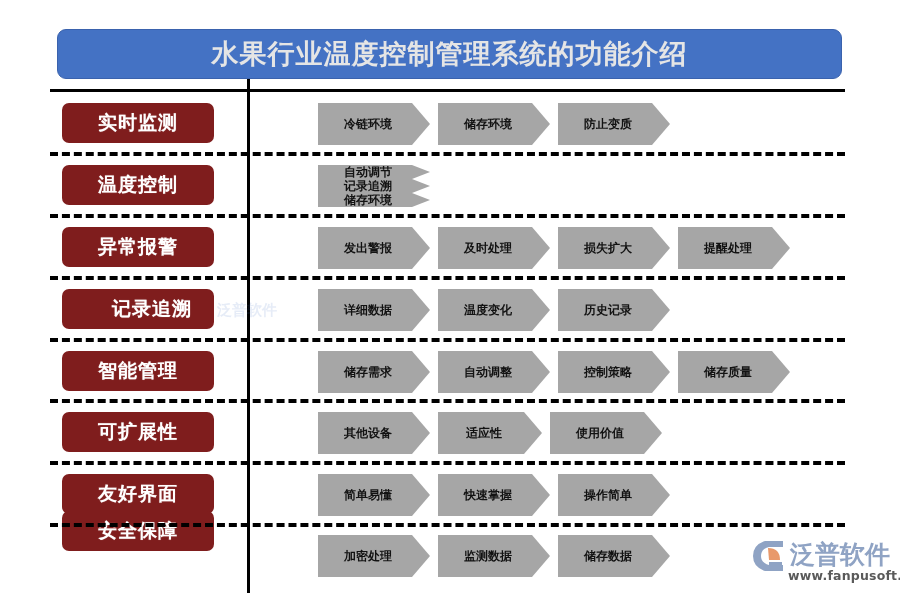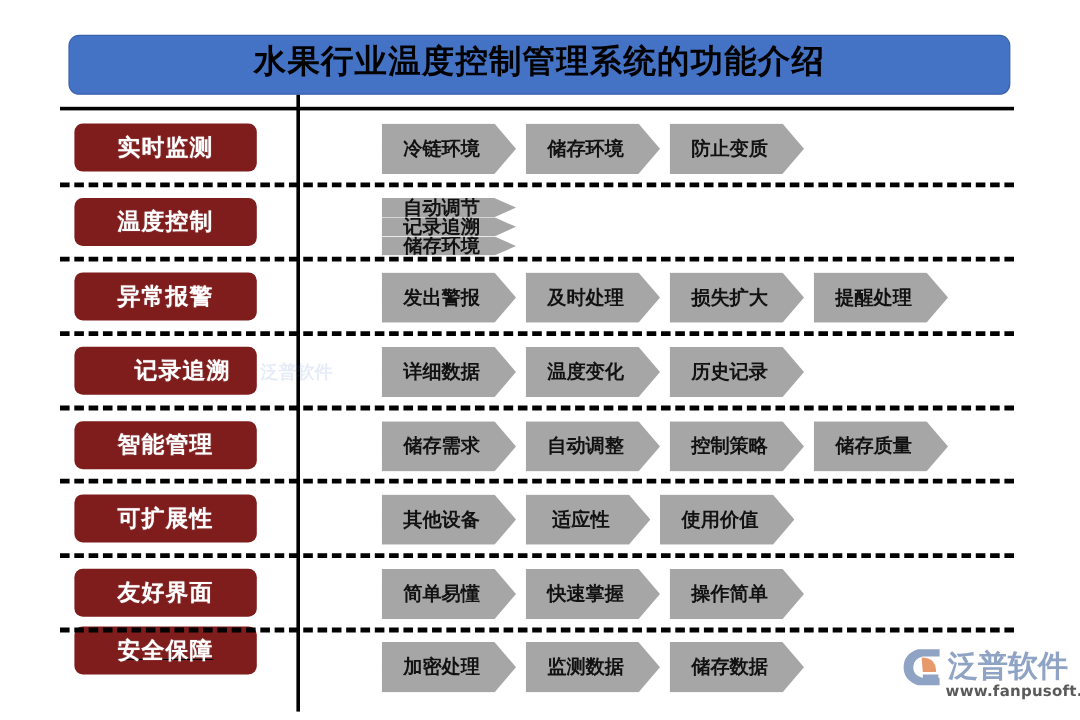--- a/index.html
+++ b/index.html
@@ -32,27 +32,27 @@
     height: 50px;
     background: #4472c4;
     border: 1px solid #3a62ad;
     border-radius: 9px;
     box-sizing: border-box;
     display: flex;
     align-items: center;
     justify-content: center;
   }
   #title-text {
-    color: #000000;
+    color: #e5e5e5;
     font-size: 27px;
     font-weight: bold;
     letter-spacing: 1px;
     line-height: 1;
     white-space: nowrap;
-    font-family: Liberation Mono, monospace;
+    font-family: Liberation Sans, sans-serif;
   }
 
   
   .hline-solid {
     position: absolute;
     left: 50px;
     width: 795px;
     height: 0;
     border-top: 3px solid #000000;
   }
@@ -113,21 +113,21 @@
     box-sizing: border-box;
     margin-right: 8px;
     padding-right: 18px;
     padding-left: 6px;
     clip-path: polygon(0 0, calc(100% - 18px) 0, 100% 50%, calc(100% - 18px) 100%, 0 100%);
   }
   .chev-w1 { width: 112px; }
   .chev-w2 { width: 104px; }
   .chev-label {
     color: #121212;
-    font-size: 16px;
+    font-size: 12px;
     font-weight: bold;
     white-space: nowrap;
     line-height: 1;
     font-family: "DejaVu Serif", "Liberation Serif", serif;
   }
 
   
   #watermark {
     position: absolute;
     left: 192px;
@@ -301,21 +301,21 @@
         <div class="chev chev-w1">
           <span class="chev-label">简单易懂</span>
         </div>
         <div class="chev chev-w1">
           <span class="chev-label">快速掌握</span>
         </div>
         <div class="chev chev-w1">
           <span class="chev-label">操作简单</span>
         </div>
       </div>
-      <div class="cat-pill" style="top: 522px; text-decoration: underline;">
+      <div class="cat-pill" style="top: 511px;">
         <span class="cat-label">安全保障</span>
       </div>
       <div class="chev-row" style="top: 535px;">
         <div class="chev chev-w1">
           <span class="chev-label">加密处理</span>
         </div>
         <div class="chev chev-w1">
           <span class="chev-label">监测数据</span>
         </div>
         <div class="chev chev-w1">

